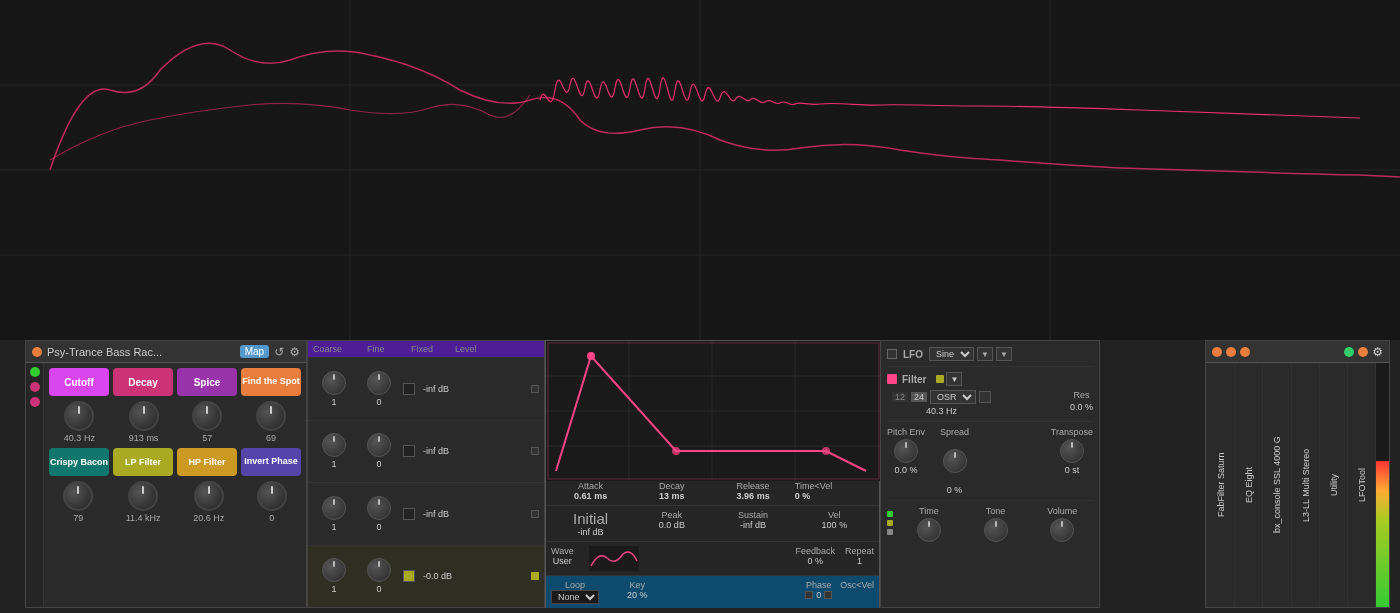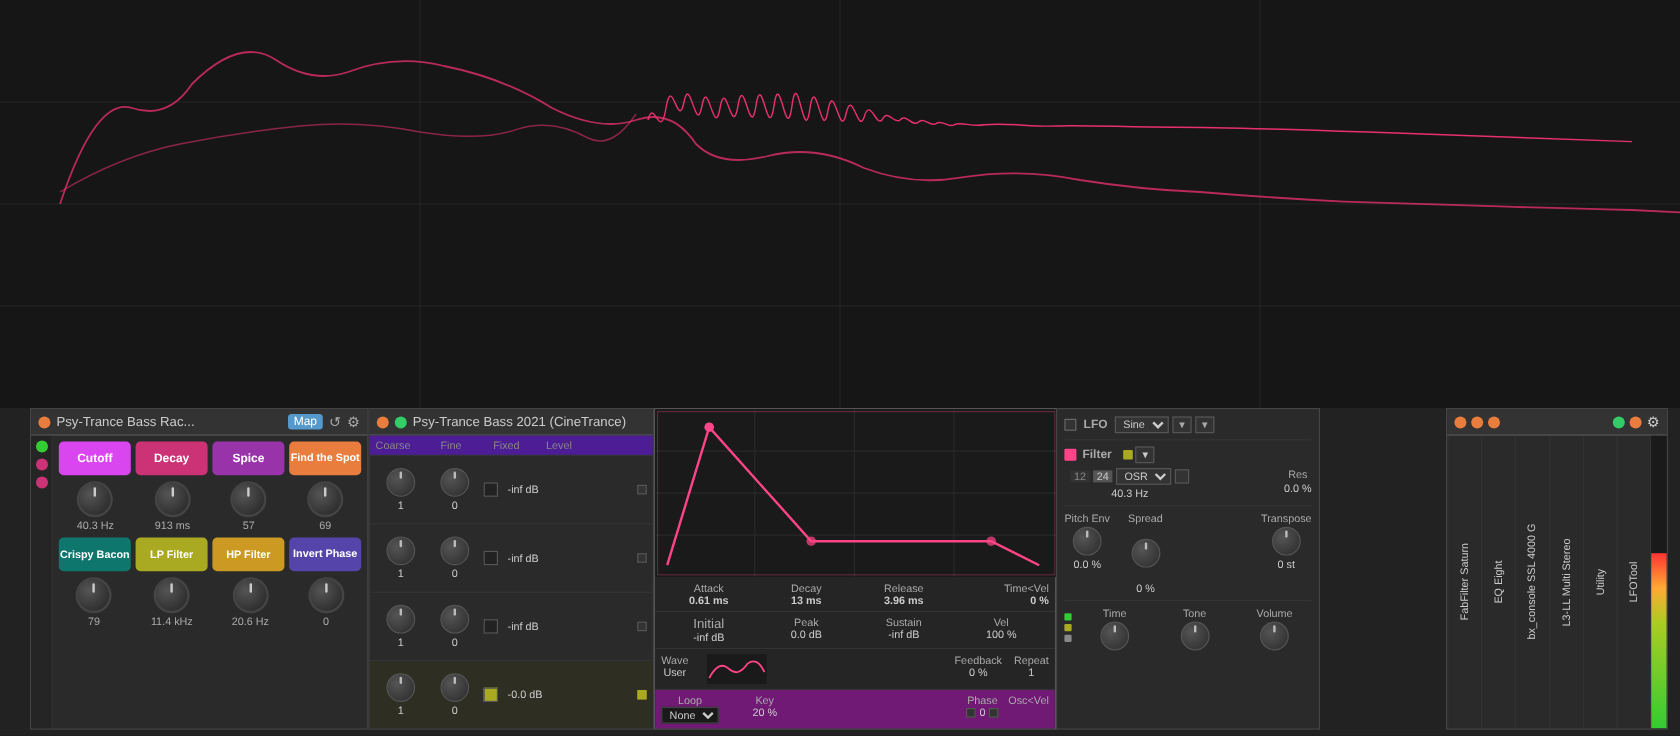--- a/index.html
+++ b/index.html
@@ -278,25 +278,20 @@
           <div class="knob" style="width:30px;height:30px;"></div>
           <span class="knob-label">0</span>
         </div>
       </div>
     </div>
   </div>
 </div>
 
 <div style="position: absolute; top: 340px; left: 307px; width: 238px; height: 268px; background: #2a2a2a; border: 1px solid #444; display: flex; flex-direction: column;">
 
-  <div class="panel-titlebar">
-    <div class="dot-orange"></div>
-    <div style="width:10px;height:10px;border-radius:50%;background:#33cc66;"></div>
-    <span class="panel-title">Psy-Trance Bass 2021 (CineTrance)</span>
-  </div>
 
   <div style="display: flex; padding: 3px 5px; gap: 4px; background: #4c1d95; border-bottom: 1px solid #333; align-items: flex-end;">
     <div style="width: 50px; font-size: 9px; color: #888;">Coarse</div>
     <div style="width: 40px; font-size: 9px; color: #888;">Fine</div>
     <div style="width: 40px; font-size: 9px; color: #888;">Fixed</div>
     <div style="flex: 1; font-size: 9px; color: #888;">Level</div>
   </div>
 
   <div style="flex: 1; display: flex; flex-direction: column; overflow: hidden;">
 
@@ -399,29 +394,29 @@
       <span style="font-size:9px;color:#ccc;font-weight:bold;">0.61 ms</span>
     </div>
     <div style="display: flex; flex-direction: column; align-items: center;">
       <span style="font-size:9px;color:#aaa;">Decay</span>
       <span style="font-size:9px;color:#ccc;font-weight:bold;">13 ms</span>
     </div>
     <div style="display: flex; flex-direction: column; align-items: center;">
       <span style="font-size:9px;color:#aaa;">Release</span>
       <span style="font-size:9px;color:#ccc;font-weight:bold;">3.96 ms</span>
     </div>
-    <div style="display: flex; flex-direction: column; align-items: flex-end;">
+    <div style="display: flex; flex-direction: column; align-items: flex-start;">
       <span style="font-size:9px;color:#aaa;">Time&lt;Vel</span>
       <span style="font-size:9px;color:#ccc;font-weight:bold;">0 %</span>
     </div>
   </div>
 
   <div style="display: grid; grid-template-columns: repeat(4, 1fr); padding: 4px 5px; background: #252525; border-bottom: 1px solid #333; gap: 2px;">
     <div style="display: flex; flex-direction: column; align-items: center;">
-      <span style="font-size:11px;color:#aaa;text-align:center;">Initial</span>
+      <span style="font-size:15px;color:#aaa;text-align:center;">Initial</span>
       <span style="font-size:9px;color:#ccc;">-inf dB</span>
     </div>
     <div style="display: flex; flex-direction: column; align-items: center;">
       <span style="font-size:9px;color:#aaa;">Peak</span>
       <span style="font-size:9px;color:#ccc;">0.0 dB</span>
     </div>
     <div style="display: flex; flex-direction: column; align-items: center;">
       <span style="font-size:9px;color:#aaa;">Sustain</span>
       <span style="font-size:9px;color:#ccc;">-inf dB</span>
     </div>
@@ -444,21 +439,21 @@
     <div style="display: flex; flex-direction: column; align-items: center; margin-left: auto;">
       <span style="font-size:9px;color:#aaa;">Feedback</span>
       <span style="font-size:9px;color:#ccc;">0 %</span>
     </div>
     <div style="display: flex; flex-direction: column; align-items: center;">
       <span style="font-size:9px;color:#aaa;">Repeat</span>
       <span style="font-size:9px;color:#ccc;">1</span>
     </div>
   </div>
 
-  <div style="display: flex; gap: 8px; padding: 4px 5px; background: #701a75;">
+  <div style="display: flex; gap: 8px; padding: 4px 5px; background: #0c4a6e;">
     <div style="display: flex; flex-direction: column; align-items: center;">
       <span style="font-size:9px;color:#aaa;">Loop</span>
       <select style="background:#1a1a1a;border:1px solid #444;color:#ccc;font-size:9px;padding:0 2px;cursor:pointer;">
         <option>None</option>
       </select>
     </div>
     <div style="display: flex; flex-direction: column; align-items: center; margin-left: 20px;">
       <span style="font-size:9px;color:#aaa;">Key</span>
       <span style="font-size:9px;color:#ccc;">20 %</span>
     </div>

